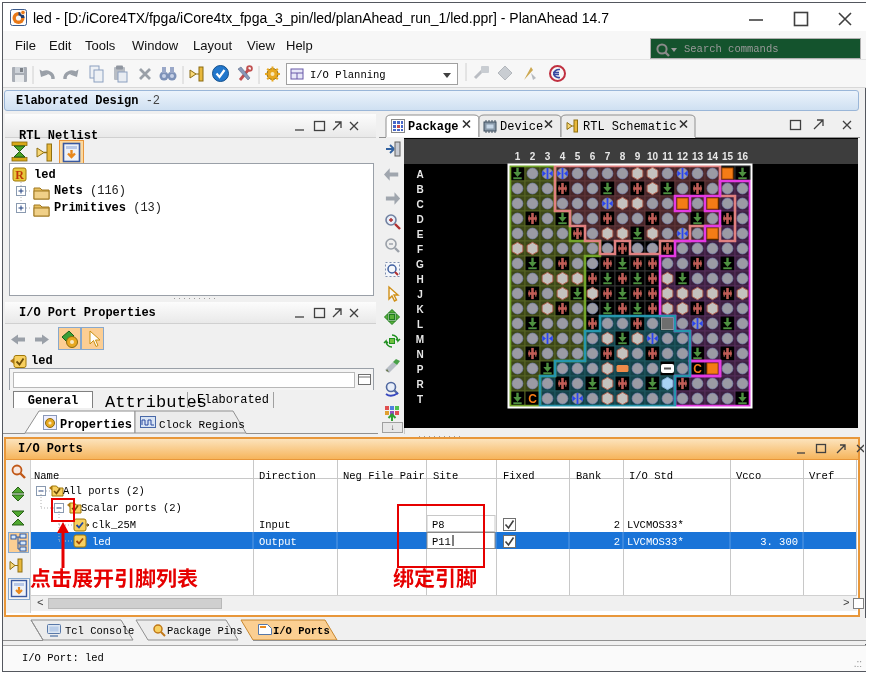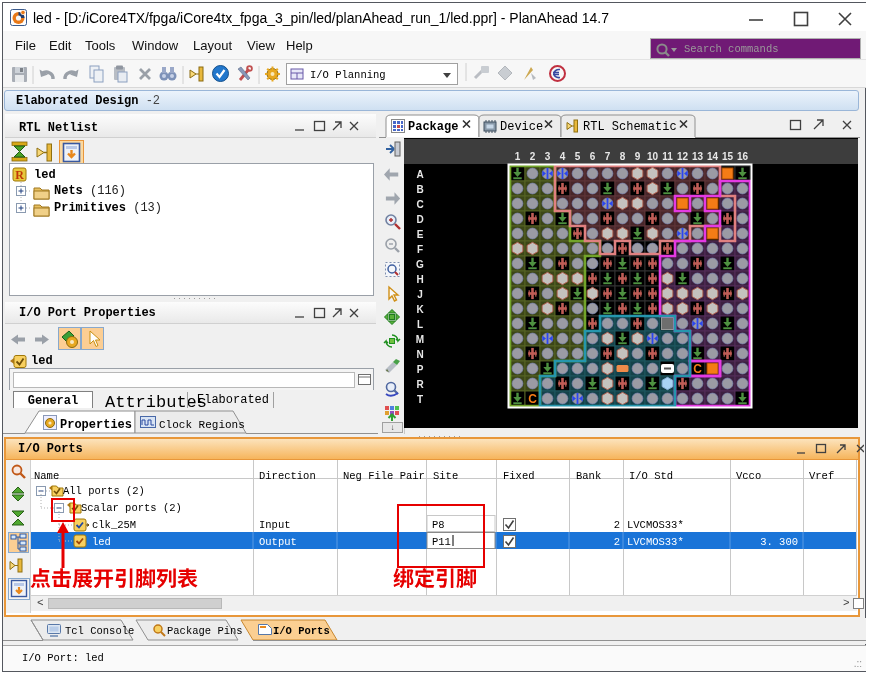--- a/index.html
+++ b/index.html
@@ -38,21 +38,21 @@
  </div>
 
  <div class="menubar">
   <span class="abs" style="left:12px">File</span>
       <span class="abs" style="left:46px">Edit</span>
       <span class="abs" style="left:82px">Tools</span>
       <span class="abs" style="left:129px">Window</span>
       <span class="abs" style="left:190px">Layout</span>
       <span class="abs" style="left:244px">View</span>
       <span class="abs" style="left:283px">Help</span>
-  <div class="abs" style="left:647px;top:7px;width:211px;height:21px;border:1px solid #b0b0b0;background:#701a75">
+  <div class="abs" style="left:647px;top:7px;width:211px;height:21px;border:1px solid #b0b0b0;background:#14532d">
     <svg class="abs" style="left:3px;top:2px" width="26" height="18">
       <circle cx="8" cy="8" r="4.6" fill="none" stroke="#8a8a8a" stroke-width="2"></circle>
       <line x1="11.5" y1="11.5" x2="15" y2="15" stroke="#8a8a8a" stroke-width="2.4"></line>
       <path d="M17,7 l6,0 -3,4 z" fill="#9a9a9a"></path>
     </svg>
     <div class="abs mono" style="left:33px;top:4px;font-size:10.5px;color:#9a9a9a">Search commands</div>
   </div>
  </div>
 
  <div class="toolbar">
@@ -168,21 +168,21 @@
         </g>
   </svg>
  </div>
 
  <div class="edbar">
       <div class="abs mono" style="left:11px;top:3px;font-size:12px;font-weight:bold;color:#000">Elaborated Design <span style="font-weight:normal;color:#444">-2</span></div>
     </div>
 
  <div class="abs" style="left:3px;top:112px;width:374px;height:188px;background:#f0f0f0">
   <div class="ptitle abs" style="left:2px;top:2px;width:371px;height:24px">
-        <div style="margin:7px 0 0 14px">RTL Netlist</div>
+        <div style="margin:15px 0 0 14px">RTL Netlist</div>
       </div>
   <svg class="abs" style="left:288px;top:7px" width="80" height="14">
     <line x1="4" y1="11" x2="13" y2="11" class="wbtn"></line>
     <rect x="23.5" y="2.5" width="10" height="9" class="wbtn"></rect>
     <g class="wbtn">
           <path d="M42,11 L50,3 M44,3 h6 v6"></path>
         </g>
     <path d="M59,3 l8,8 M67,3 l-8,8" class="wbtn"></path>
   </svg>
 

